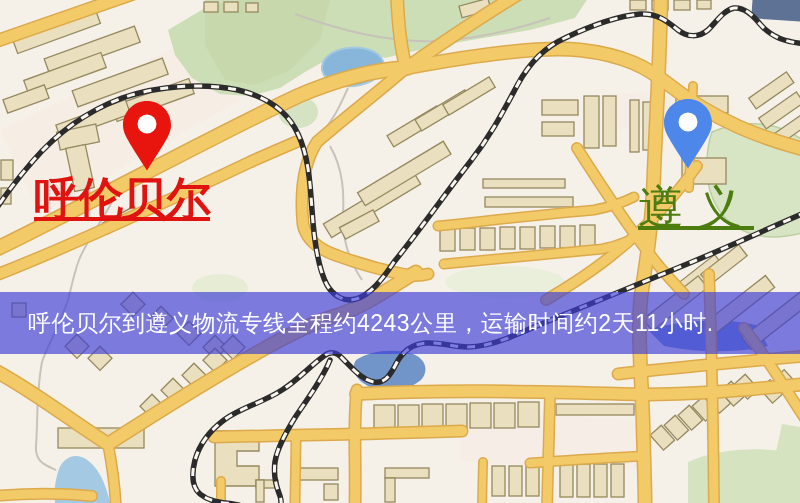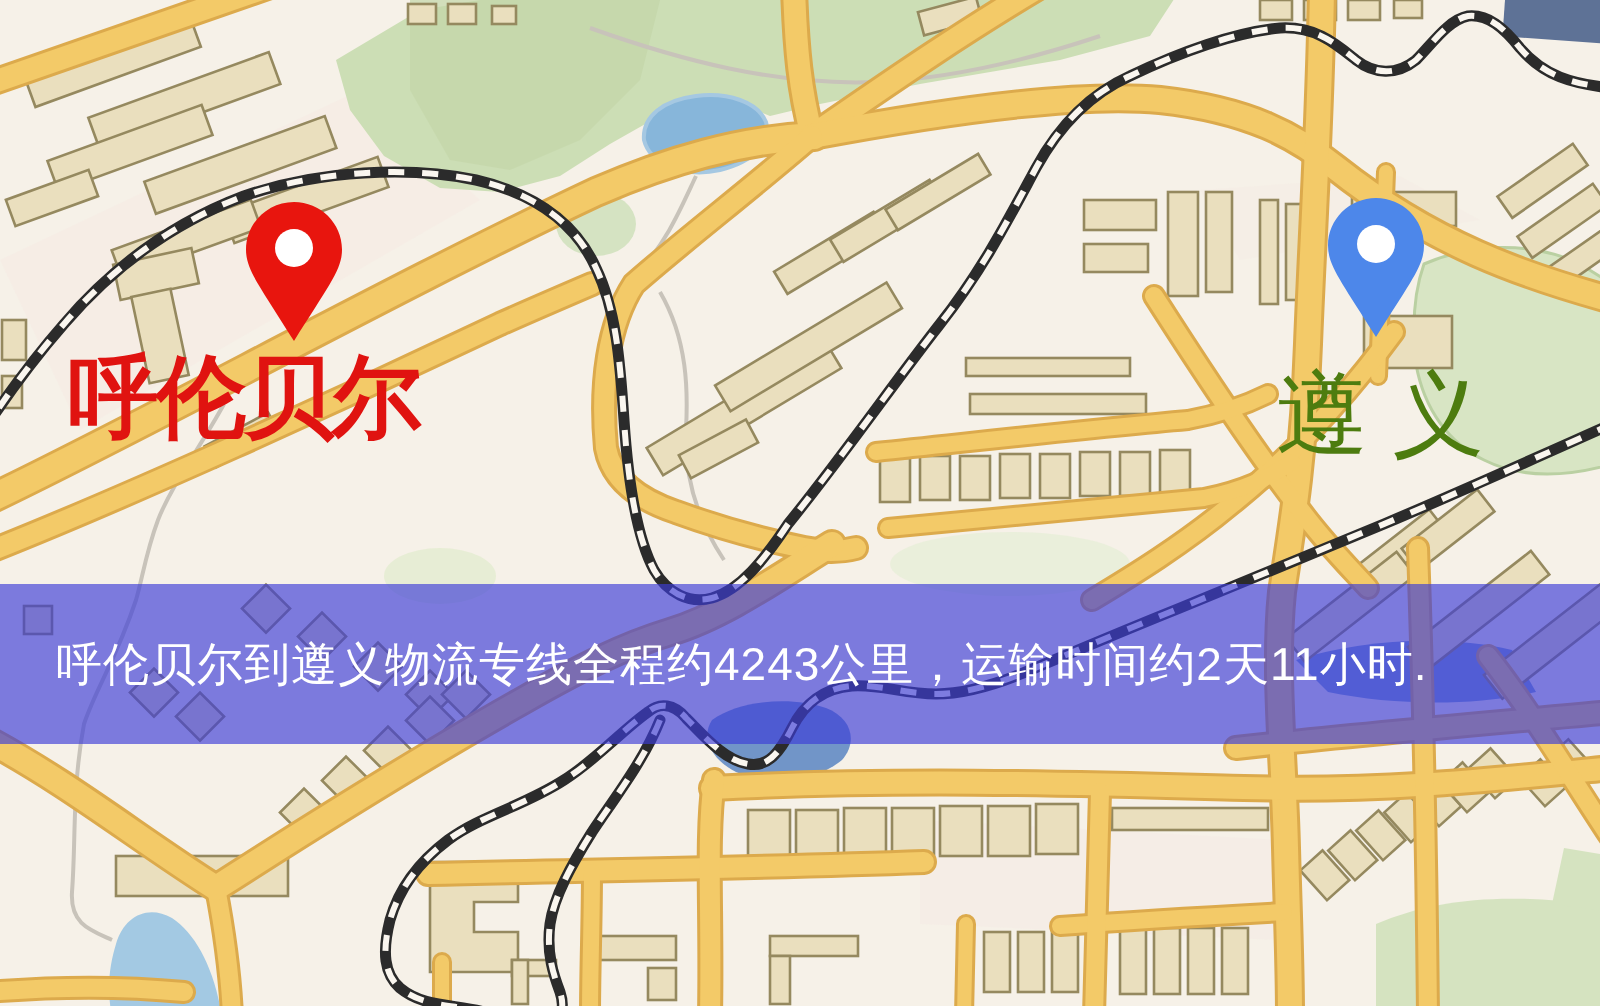--- a/index.html
+++ b/index.html
@@ -5,25 +5,25 @@
   html,body{margin:0;padding:0;background:#e9e6df;}
   .stage{
     position:relative;width:800px;height:503px;overflow:hidden;
     font-family:"Liberation Sans","DejaVu Sans",sans-serif;
     background:#f6f1e8;
   }
   .map-svg{position:absolute;left:0;top:0;width:800px;height:503px;display:block;}
   .pin{position:absolute;width:50px;height:72px;}
   .pin-origin{left:122px;top:100px;}
   .pin-dest{left:663px;top:98px;}
-  .city-label{position:absolute;white-space:nowrap;line-height:1;}
+  .city-label{position:absolute;white-space:nowrap;line-height:1;text-decoration:underline;}
   .label-origin{left:34px;top:176px;font-size:45px;font-weight:700;color:#e01310;letter-spacing:-1px;}
   .label-dest{left:638px;top:184px;font-size:46px;font-weight:400;color:#4d7c0f;letter-spacing:12px;}
   .banner{
-    position:absolute;left:0;top:292px;width:800px;height:80px;
+    position:absolute;left:0;top:292px;width:800px;height:62px;
     background:rgba(60,60,215,0.66);
     display:flex;align-items:center;
     box-sizing:border-box;padding-left:28px;
   }
   .banner span{color:#ffffff;font-size:23px;letter-spacing:0.5px;}
 </style>
 </head>
 <body>
 
 <div class="stage">

